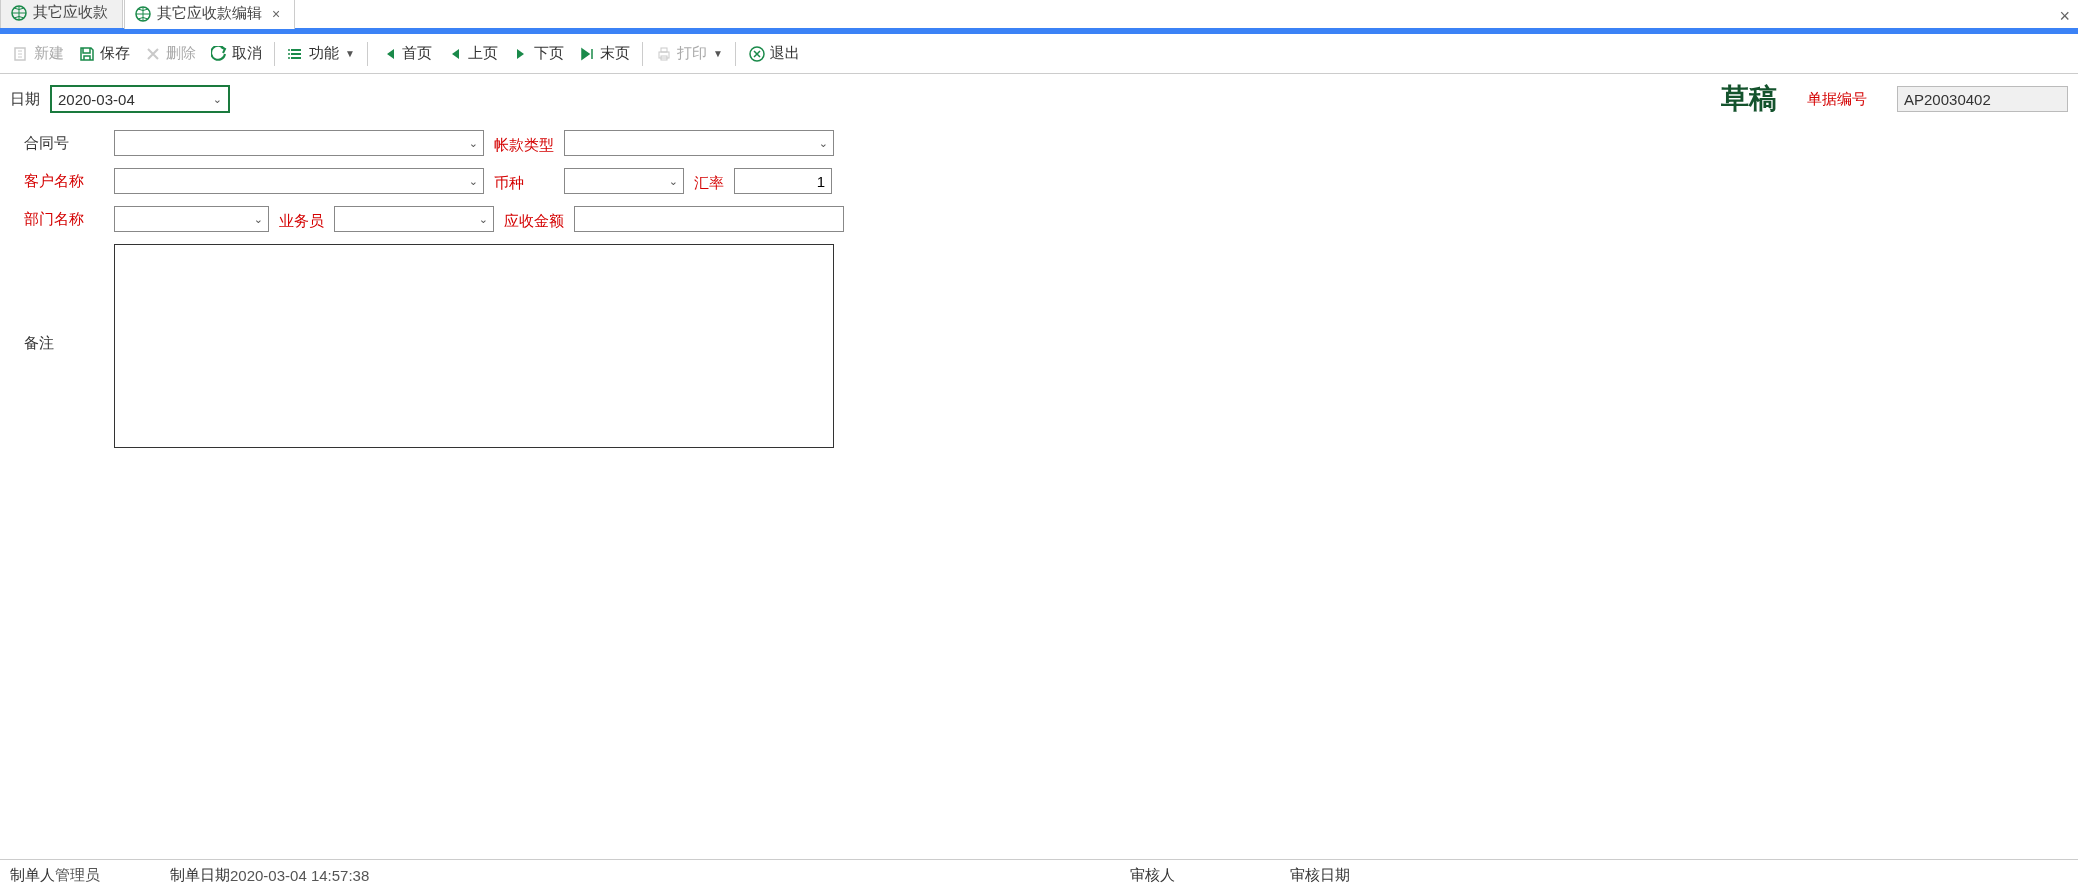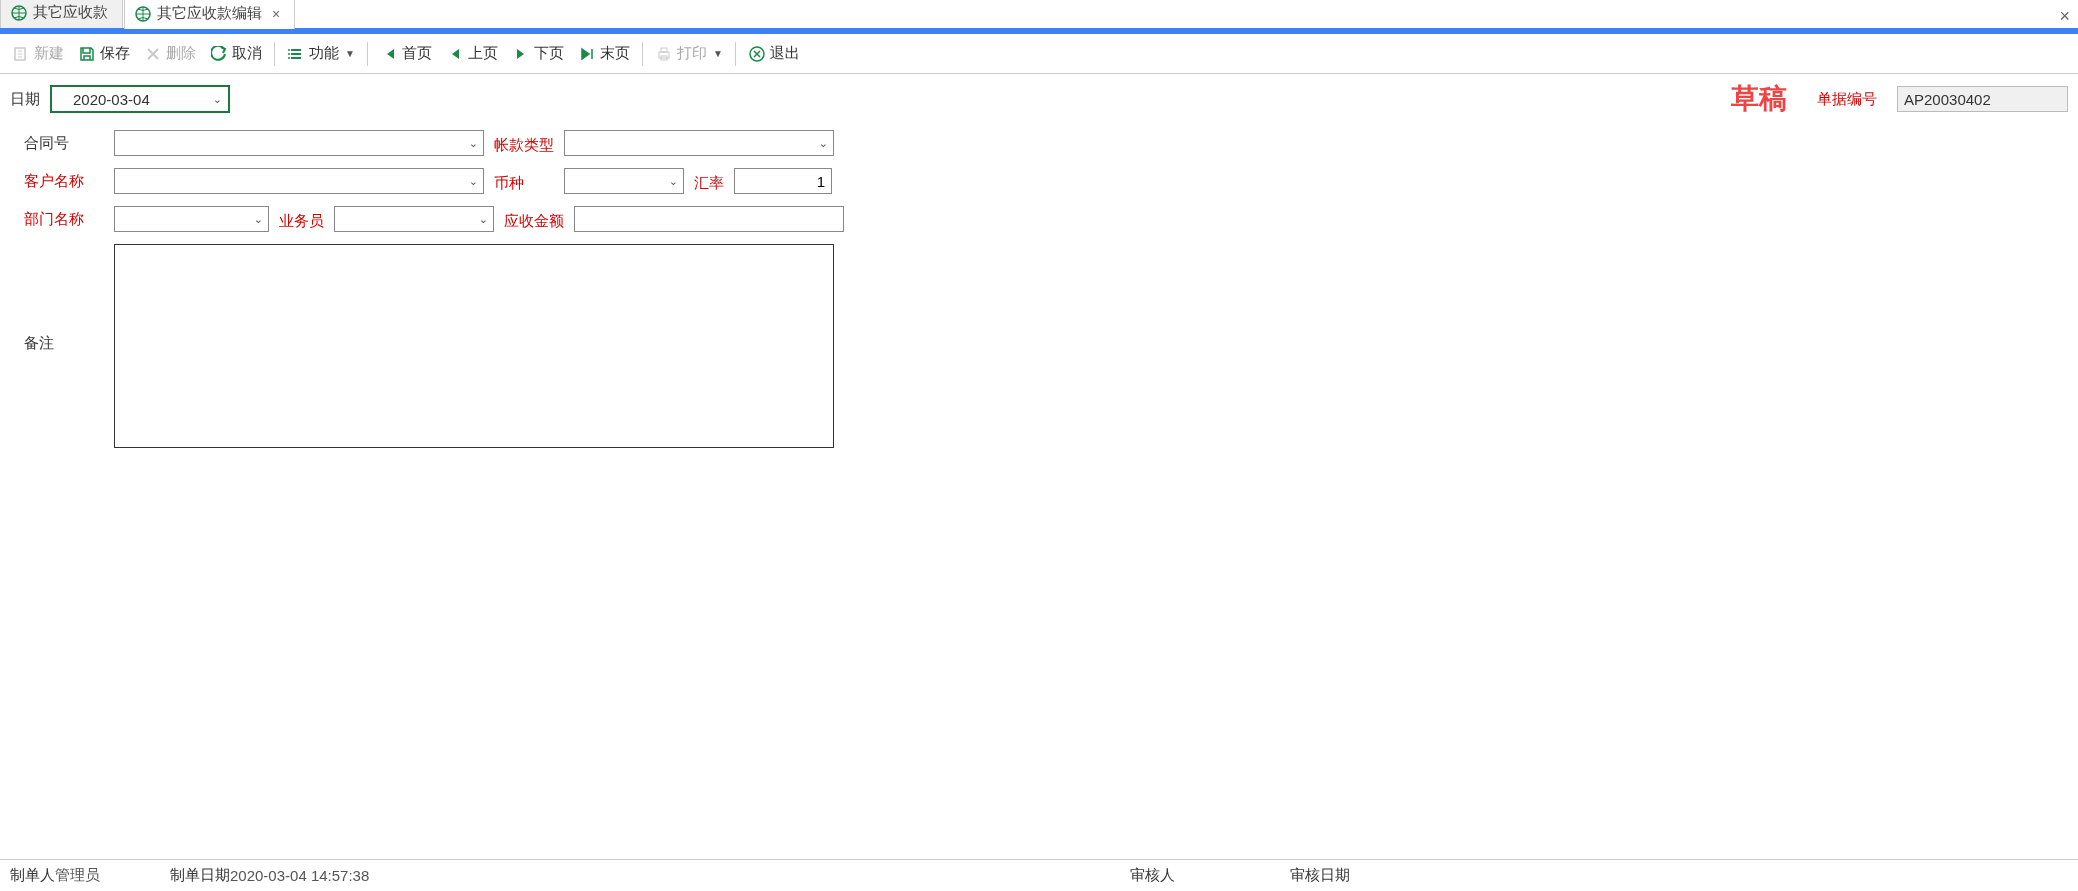--- a/index.html
+++ b/index.html
@@ -107,45 +107,45 @@
       display: flex;
       align-items: center;
       padding: 6px 10px;
       gap: 10px;
     }
     .date-label { font-size: 15px; }
     .date-input {
       width: 180px;
       height: 28px;
       border: 2px solid #1a7a3e;
-      padding: 0 24px 0 21px;
+      padding: 0 24px 0 6px;
       font-size: 15px;
       position: relative;
       display: flex;
       align-items: center;
       background: #fff;
     }
     .date-input-arrow {
       position: absolute;
       right: 6px;
       font-size: 11px;
       color: #555;
     }
     .header-spacer { flex: 1; }
     .draft-stamp {
       font-family: "STKaiti", "KaiTi", serif;
       font-size: 28px;
-      color: #ef4444;
+      color: #14532d;
       font-weight: bold;
       margin-right: 20px;
     }
     .doc-no-label {
       font-size: 15px;
       color: #d40000;
-      margin-right: 10px;
+      margin-right: 20px;
     }
     .doc-no-input {
       width: 171px;
       height: 26px;
       border: 1px solid #bbb;
       background: #f0f0f0;
       padding: 4px 6px;
       font-size: 15px;
       display: flex;
       align-items: flex-start;

